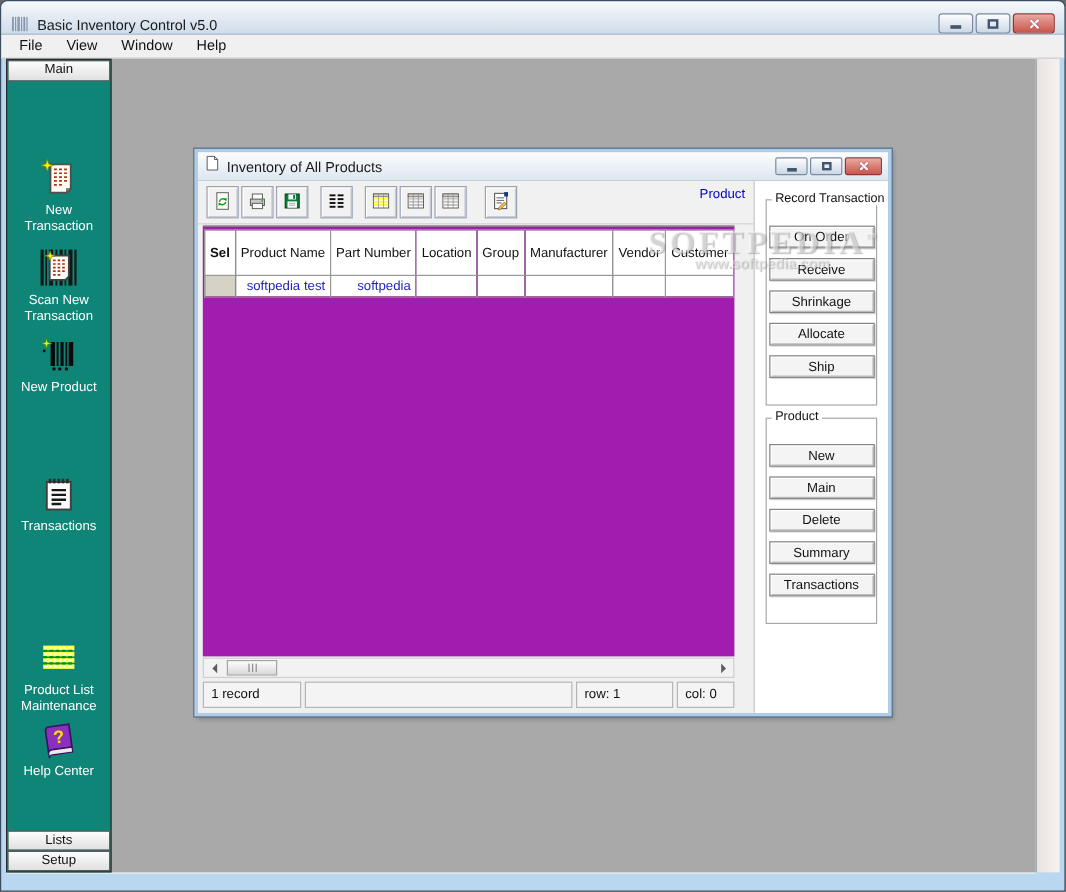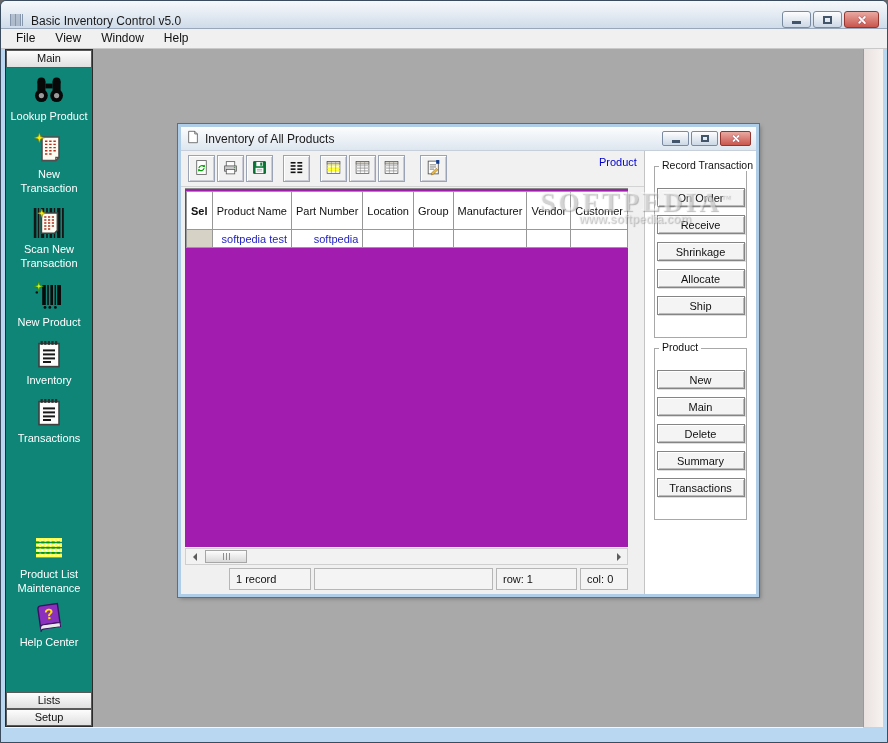--- a/index.html
+++ b/index.html
@@ -64,21 +64,21 @@
   }
   .side-tab.main  { top:0; height:18px; }
   .side-tab.lists { bottom:17px; }
   .side-tab.setup { bottom:0; }
   .side-body { position:absolute; left:0; right:0; top:18px; bottom:34px; overflow:hidden; }
   .side-item { position:absolute; width:100%; text-align:center; }
   .side-icon { display:inline-block; height:34px; }
   .side-label { font-size:11px; line-height:13.5px; color:#fff; }
   
   .child {
-    position:absolute; left:173px; top:75px; width:581px; height:473px;
+    position:absolute; left:157px; top:75px; width:581px; height:473px;
     border:3px solid #b0cde8; outline:1px solid #56708c;
     background:#f0f0f0; box-shadow:2px 2px 4px rgba(0,0,0,.25);
     z-index:5;
   }
   .cw-titlebar {
     position:relative; height:24px;
     background:linear-gradient(#fcfdfe,#dde6ef);
     border-bottom:1px solid #c6cfda;
     display:flex; align-items:center; padding:0 5px;
   }
@@ -136,21 +136,21 @@
   .tri-r { width:0; height:0; border:4px solid transparent; border-left-color:#5c5c5c; margin-left:3px; }
   .sb-thumb {
     position:absolute; left:19px; top:1px; bottom:1px; width:42px;
     background:linear-gradient(#fdfdfd,#d9d9d9); border:1px solid #a6a6a6;
     display:flex; align-items:center; justify-content:center; gap:2px;
   }
   .sb-thumb i { width:1px; height:7px; background:#8e8e8e; }
   
   .statusbar {
     position:absolute; left:4px; right:128px; bottom:4px; height:22px;
-    display:flex; gap:3px; z-index:2;margin-left:44px;
+    display:flex; gap:3px; z-index:2;
   }
   .st-cell {
     background:#f4f4f4; border:1px solid #b6b6b6; font-size:11px;
     line-height:20px; padding:0 6px; color:#111; white-space:nowrap; overflow:hidden;
   }
   .st-flex { flex:1; }
   
   .right-panel {
     position:absolute; top:0; right:0; bottom:0; width:112px;
     background:#fff; border-left:1px solid #c4c4c4; z-index:10;
@@ -225,33 +225,20 @@
       <span class="menu-item">View</span>
       <span class="menu-item">Window</span>
       <span class="menu-item">Help</span>
     </div>
 
   <div class="client">
 
     <div class="sidebar">
       <div class="side-tab main">Main</div>
       <div class="side-body">
-          <div class="side-item" style="top: 6px;"><span class="side-icon"><svg width="32" height="32" viewBox="0 0 16 16" xmlns="http://www.w3.org/2000/svg">
-                <g fill="#080808">
-                  <circle cx="4.2" cy="3.8" r="2"></circle>
-                  <circle cx="11.8" cy="3.8" r="2"></circle>
-                  <rect x="2.2" y="3.8" width="4" height="5"></rect>
-                  <rect x="9.8" y="3.8" width="4" height="5"></rect>
-                  <rect x="6.2" y="4.8" width="3.6" height="2.4"></rect>
-                  <circle cx="4.2" cy="10.8" r="3.2"></circle>
-                  <circle cx="11.8" cy="10.8" r="3.2"></circle>
-                </g>
-                <circle cx="4.2" cy="10.8" r="1.3" fill="#9a9a9a"></circle>
-                <circle cx="11.8" cy="10.8" r="1.3" fill="#9a9a9a"></circle>
-              </svg></span><div class="side-label">Lookup Product</div></div>
           <div class="side-item" style="top: 64px;"><span class="side-icon"><svg width="32" height="32" viewBox="0 0 16 16" xmlns="http://www.w3.org/2000/svg">
                 <path d="M4.5 2.5 h8.5 v10.2 l-1.6 1.6 h-6.9 z" fill="#fcfcf2" stroke="#505050" stroke-width="0.8"></path>
                 <path d="M11.4 14.3 v-1.6 h1.6" fill="none" stroke="#505050" stroke-width="0.6"></path>
                 <g stroke="#b03020" stroke-width="0.7" stroke-dasharray="1.2 0.9">
                   <path d="M6 4.6 h5.6"></path>
                   <path d="M6 6.2 h5.6"></path>
                   <path d="M6 7.8 h5.6"></path>
                   <path d="M6 9.4 h5.6"></path>
                   <path d="M6 11 h4"></path>
                 </g>
@@ -285,36 +272,20 @@
                   <rect x="8.7" y="2.5" width="1.3" height="10"></rect>
                   <rect x="10.8" y="2.5" width="0.7" height="10"></rect>
                   <rect x="12.1" y="2.5" width="1.9" height="10"></rect>
                   <circle cx="6" cy="13.7" r="0.7"></circle>
                   <circle cx="8.4" cy="13.7" r="0.7"></circle>
                   <circle cx="11.2" cy="13.7" r="0.7"></circle>
                   <circle cx="1.9" cy="6.2" r="0.6"></circle>
                 </g>
                 <path d="M2.9 0.8 L3.4 2.6 L5.2 3.1 L3.4 3.6 L2.9 5.4 L2.4 3.6 L0.6 3.1 L2.4 2.6 Z" fill="#ccf533" stroke="#2f8800" stroke-width="0.35"></path>
               </svg></span><div class="side-label">New Product</div></div>
-          <div class="side-item" style="top: 270px;"><span class="side-icon"><svg width="32" height="32" viewBox="0 0 16 16" xmlns="http://www.w3.org/2000/svg">
-                <rect x="3" y="2.8" width="10" height="11.5" fill="#fcfcfc" stroke="#404040" stroke-width="0.8"></rect>
-                <g fill="#2c2c2c">
-                  <rect x="3.8" y="1.5" width="1.1" height="1.9"></rect>
-                  <rect x="5.6" y="1.5" width="1.1" height="1.9"></rect>
-                  <rect x="7.4" y="1.5" width="1.1" height="1.9"></rect>
-                  <rect x="9.2" y="1.5" width="1.1" height="1.9"></rect>
-                  <rect x="11" y="1.5" width="1.1" height="1.9"></rect>
-                </g>
-                <g stroke="#181818" stroke-width="1">
-                  <path d="M5 6.2 h6"></path>
-                  <path d="M5 8.2 h6"></path>
-                  <path d="M5 10.2 h6"></path>
-                  <path d="M5 12 h4"></path>
-                </g>
-              </svg></span><div class="side-label">Inventory</div></div>
           <div class="side-item" style="top: 328px;"><span class="side-icon"><svg width="32" height="32" viewBox="0 0 16 16" xmlns="http://www.w3.org/2000/svg">
                 <rect x="3" y="2.8" width="10" height="11.5" fill="#fcfcfc" stroke="#404040" stroke-width="0.8"></rect>
                 <g fill="#2c2c2c">
                   <rect x="3.8" y="1.5" width="1.1" height="1.9"></rect>
                   <rect x="5.6" y="1.5" width="1.1" height="1.9"></rect>
                   <rect x="7.4" y="1.5" width="1.1" height="1.9"></rect>
                   <rect x="9.2" y="1.5" width="1.1" height="1.9"></rect>
                   <rect x="11" y="1.5" width="1.1" height="1.9"></rect>
                 </g>
                 <g stroke="#181818" stroke-width="1">

